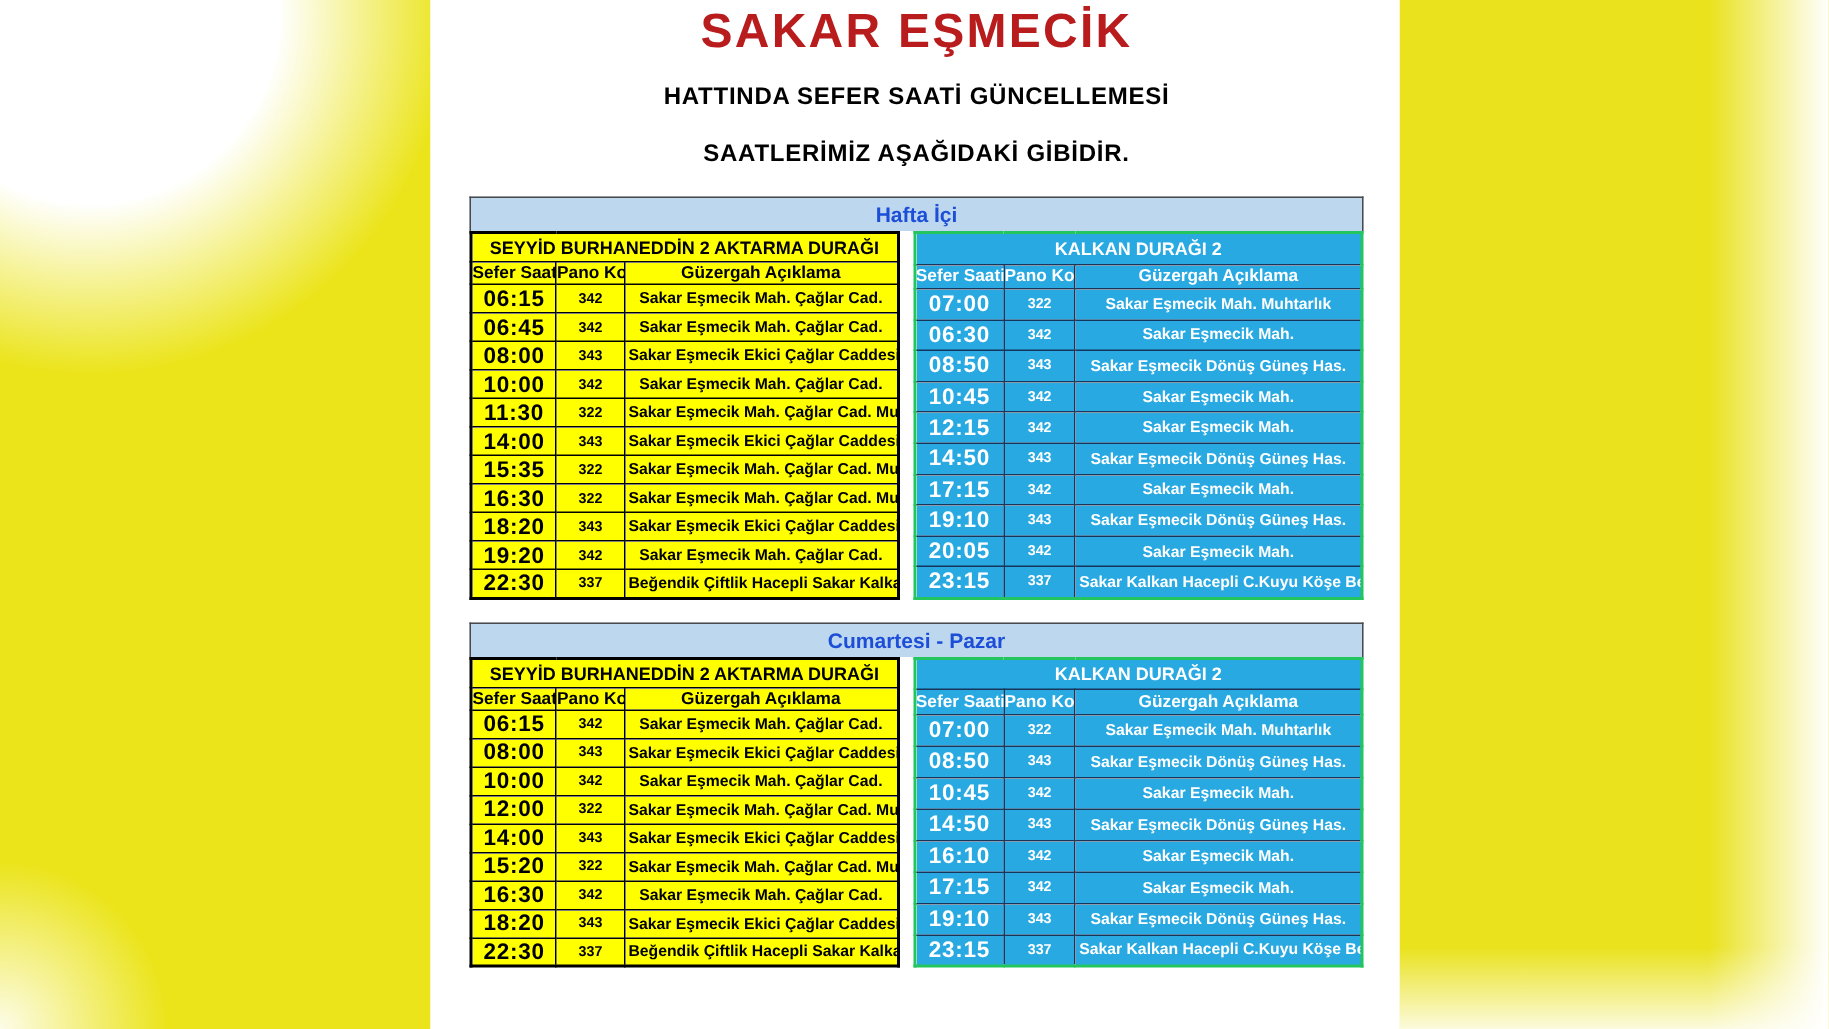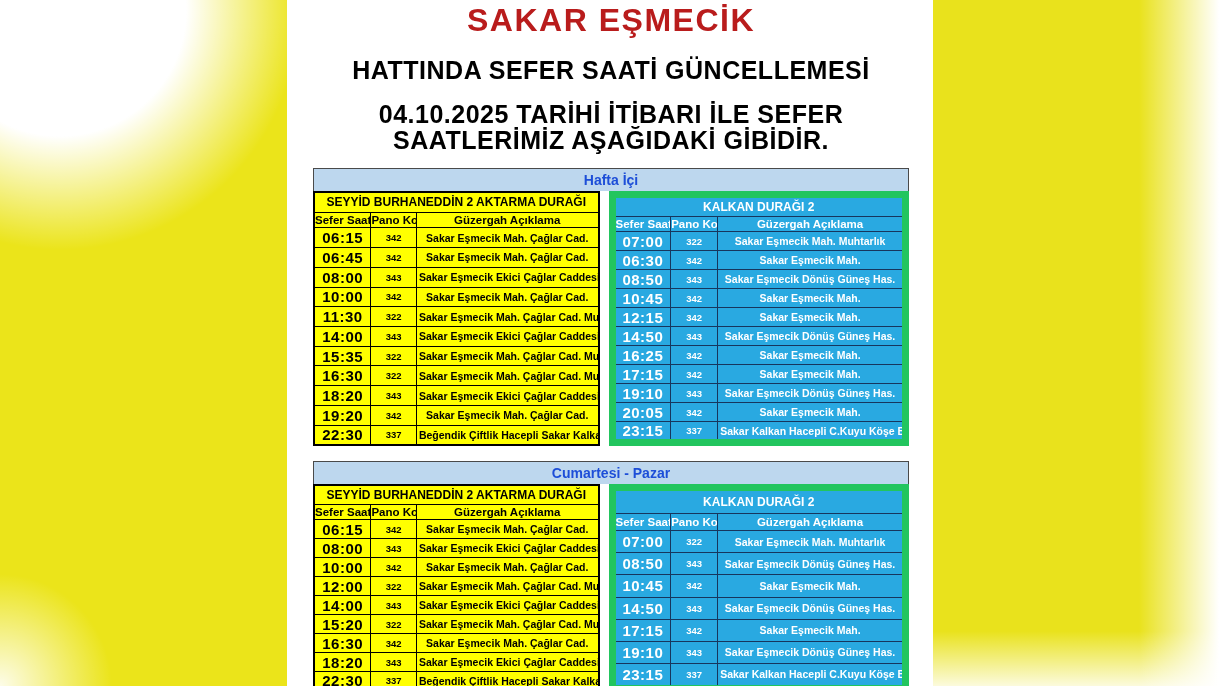--- a/index.html
+++ b/index.html
@@ -37,21 +37,21 @@
     text-align: center;
     color: #b91c1c;
     font-size: 32px;
     font-weight: bold;
     letter-spacing: 1.5px;
     margin: 0 0 4px 0;
   }
   .page-subtitle {
     text-align: center;
     color: #000;
-    font-size: 25px;
+    font-size: 16px;
     font-weight: bold;
     letter-spacing: .5px;
     margin: 17px 0 0 0;
   }
   .page-dateline { margin-top: 16px; line-height: 26px; }
 
   .section { margin-top: 15px; }
   .section-band {
     background: #bdd7ee;
     border: 1px solid #4a4a4a;
@@ -77,40 +77,39 @@
   .tbl-yellow { border: 2px solid #000; }
 
   
   .tbl-blue { width: 302px; margin-left: 9px; }
   .tbl-blue th, .tbl-blue td {
     border: 1px solid #17365d;
     background: #29a9e1;
     color: #ffffff;
     text-align: center;
   }
-  .tbl-blue { border: 7px solid #22c55e; }
+  .tbl-blue { border: 2px solid #22c55e; }
 
   .stop-title th { font-size: 12px; font-weight: bold; padding: 2px 0; }
   .col-head th { font-size: 11.5px; font-weight: bold; padding: 1px 0; }
   td { font-weight: bold; height: 19px; padding: 0 2px; box-sizing: border-box; }
   td.c0 { font-size: 15px; letter-spacing: .5px; }
   td.c1 { font-size: 9.5px; }
   td.c2 { font-size: 10.5px; }
 </style>
 </head>
 <body>
 
 <div class="side-panel side-left"></div>
 <div class="side-panel side-right"></div>
 
 <div class="content">
   <h1 class="page-title">SAKAR EŞMECİK</h1>
   <div class="page-subtitle">HATTINDA SEFER SAATİ GÜNCELLEMESİ</div>
   <div class="page-subtitle page-dateline">
-    <div>04.10.2025 TARİHİ İTİBARI İLE SEFER</div>
     <div>SAATLERİMİZ AŞAĞIDAKİ GİBİDİR.</div>
   </div>
 
   <div class="section">
     <div class="section-band">Hafta İçi</div>
     <div class="tables">
       <table class="tbl-yellow">
         <colgroup>
             <col style="width:20%">
             <col style="width:16%">
@@ -225,25 +224,20 @@
               <td class="c0">12:15</td>
               <td class="c1">342</td>
               <td class="c2">Sakar Eşmecik Mah.</td>
             </tr>
             <tr>
               <td class="c0">14:50</td>
               <td class="c1">343</td>
               <td class="c2">Sakar Eşmecik Dönüş Güneş Has.</td>
             </tr>
             <tr>
-              <td class="c0">16:25</td>
-              <td class="c1">342</td>
-              <td class="c2">Sakar Eşmecik Mah.</td>
-            </tr>
-            <tr>
               <td class="c0">17:15</td>
               <td class="c1">342</td>
               <td class="c2">Sakar Eşmecik Mah.</td>
             </tr>
             <tr>
               <td class="c0">19:10</td>
               <td class="c1">343</td>
               <td class="c2">Sakar Eşmecik Dönüş Güneş Has.</td>
             </tr>
             <tr>
@@ -359,20 +353,25 @@
               <td class="c0">10:45</td>
               <td class="c1">342</td>
               <td class="c2">Sakar Eşmecik Mah.</td>
             </tr>
             <tr>
               <td class="c0">14:50</td>
               <td class="c1">343</td>
               <td class="c2">Sakar Eşmecik Dönüş Güneş Has.</td>
             </tr>
             <tr>
+              <td class="c0">16:10</td>
+              <td class="c1">342</td>
+              <td class="c2">Sakar Eşmecik Mah.</td>
+            </tr>
+            <tr>
               <td class="c0">17:15</td>
               <td class="c1">342</td>
               <td class="c2">Sakar Eşmecik Mah.</td>
             </tr>
             <tr>
               <td class="c0">19:10</td>
               <td class="c1">343</td>
               <td class="c2">Sakar Eşmecik Dönüş Güneş Has.</td>
             </tr>
             <tr>

